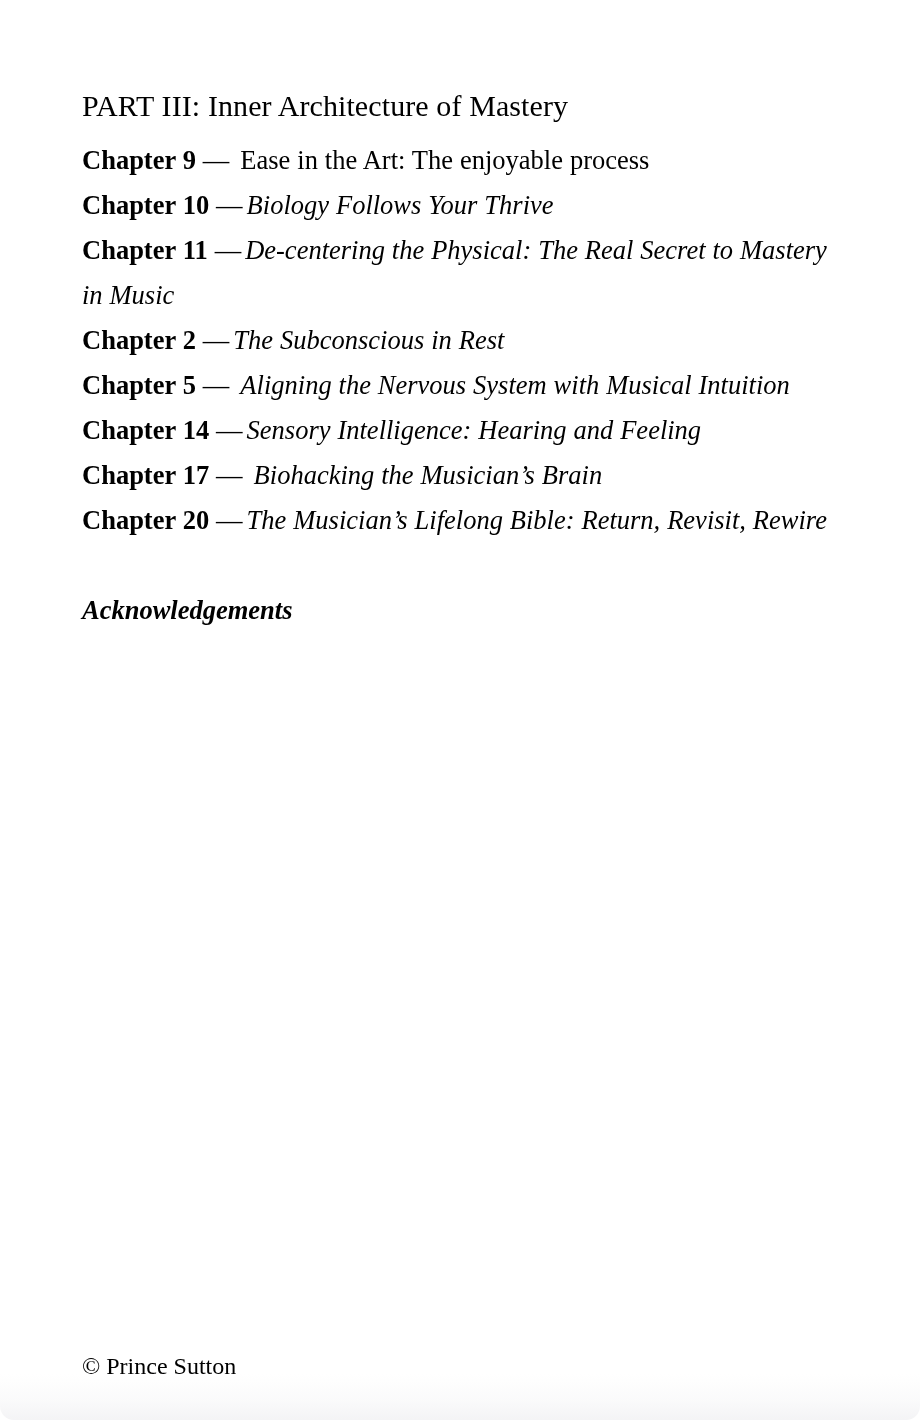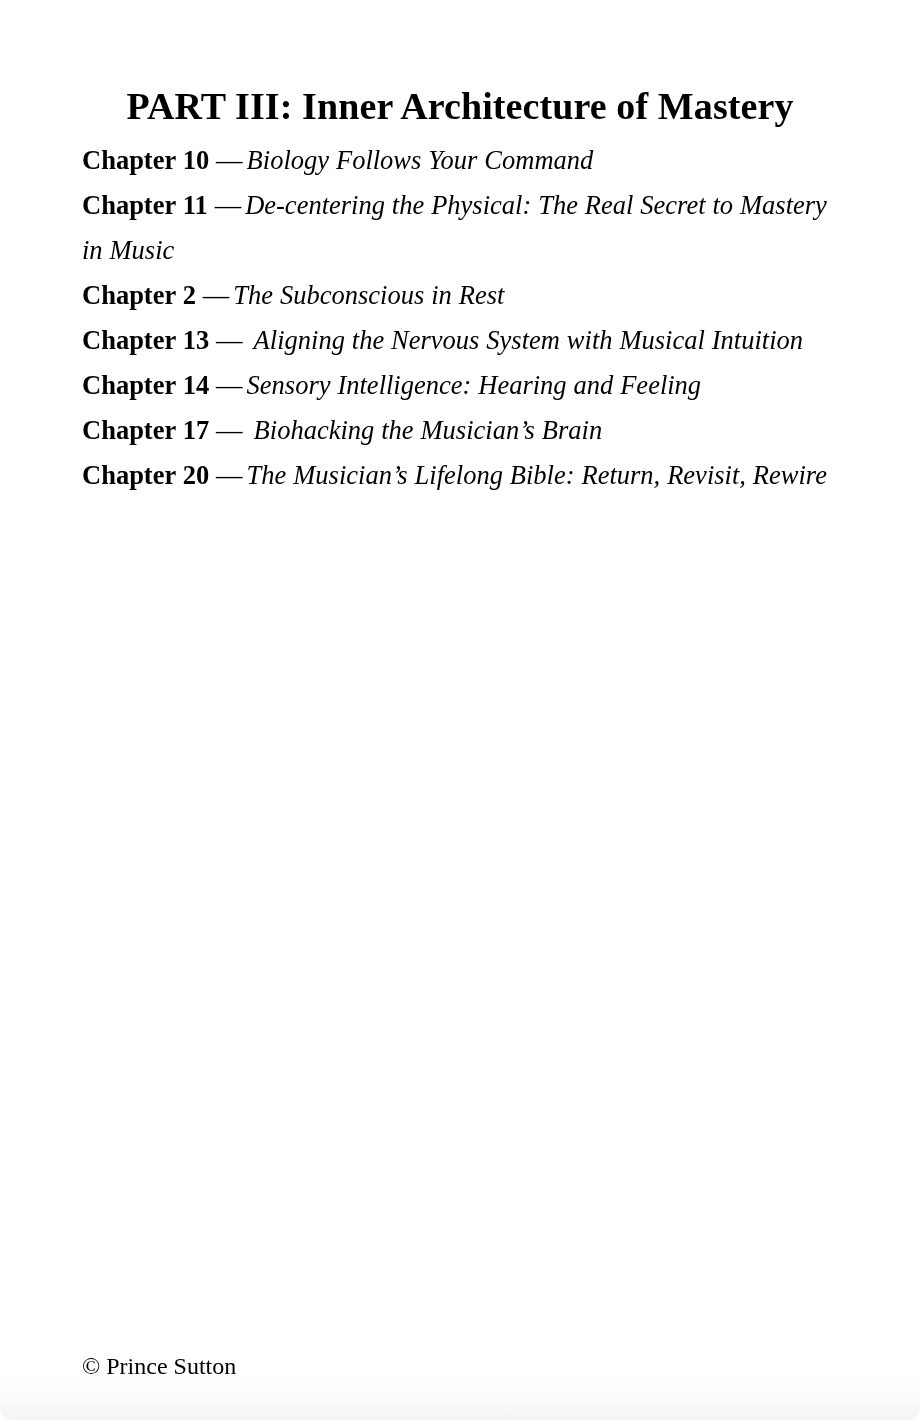--- a/index.html
+++ b/index.html
@@ -33,28 +33,27 @@
 
   .page-body {
     position: absolute;
     left: 82px;
     top: 84px;
     width: 756px;
   }
 
   
   .part-title {
-    font-size: 38px;
-    font-weight: bold;
+    font-size: 30px;
+    font-weight: normal;
     font-style: normal;
     line-height: 44px;
     letter-spacing: 0.1px;
     margin: 0 0 10px 0;
     white-space: nowrap;
-    text-align: center;
   }
 
   
   .toc-list {
     list-style: none;
     margin: 0;
     padding: 0;
   }
   .toc-entry {
     font-size: 26.5px;
@@ -129,31 +128,33 @@
 <body style="background: rgb(255, 255, 255); color: rgb(0, 0, 0);">
 
 <div class="page-card">
 
   <div class="page-body">
 
     <h1 class="part-title">PART III: Inner Architecture of Mastery</h1>
 
     <ul class="toc-list">
 
-        <li class="toc-entry"><span class="toc-label">Chapter 10</span> <span class="toc-dash">—</span><span class="gap-normal"></span><span class="toc-title">Biology Follows Your Command</span></li>
+    <li class="toc-entry"><span class="toc-label">Chapter 9</span> <span class="toc-dash">—</span><span class="gap-wide"></span><span class="toc-title roman">Ease in the Art: The enjoyable process</span></li>
+        <li class="toc-entry"><span class="toc-label">Chapter 10</span> <span class="toc-dash">—</span><span class="gap-normal"></span><span class="toc-title">Biology Follows Your Thrive</span></li>
         <li class="toc-entry"><span class="toc-label">Chapter 11</span> <span class="toc-dash">—</span><span class="gap-normal"></span><span class="toc-title">De-centering the Physical: The Real Secret to Mastery in Music</span></li>
         <li class="toc-entry"><span class="toc-label">Chapter 2</span> <span class="toc-dash">—</span><span class="gap-normal"></span><span class="toc-title">The Subconscious in Rest</span></li>
-        <li class="toc-entry"><span class="toc-label">Chapter 13</span> <span class="toc-dash">—</span><span class="gap-wide"></span><span class="toc-title">Aligning the Nervous System with Musical Intuition</span></li>
+        <li class="toc-entry"><span class="toc-label">Chapter 5</span> <span class="toc-dash">—</span><span class="gap-wide"></span><span class="toc-title">Aligning the Nervous System with Musical Intuition</span></li>
         <li class="toc-entry"><span class="toc-label">Chapter 14</span> <span class="toc-dash">—</span><span class="gap-normal"></span><span class="toc-title">Sensory Intelligence: Hearing and Feeling</span></li>
         <li class="toc-entry"><span class="toc-label">Chapter 17</span> <span class="toc-dash">—</span><span class="gap-wide"></span><span class="toc-title">Biohacking the Musician’s Brain</span></li>
         <li class="toc-entry"><span class="toc-label">Chapter 20</span> <span class="toc-dash">—</span><span class="gap-normal"></span><span class="toc-title">The Musician’s Lifelong Bible: Return, Revisit, Rewire</span></li>
       </ul>
 
     <div class="spacer-line"></div>
 
+    <div class="section-heading">Acknowledgements</div>
 
   </div>
 
   <div class="copyright">© Prince Sutton</div>
 
   <div class="bottom-fade"></div>
 
 </div>
 
 </body></html>

